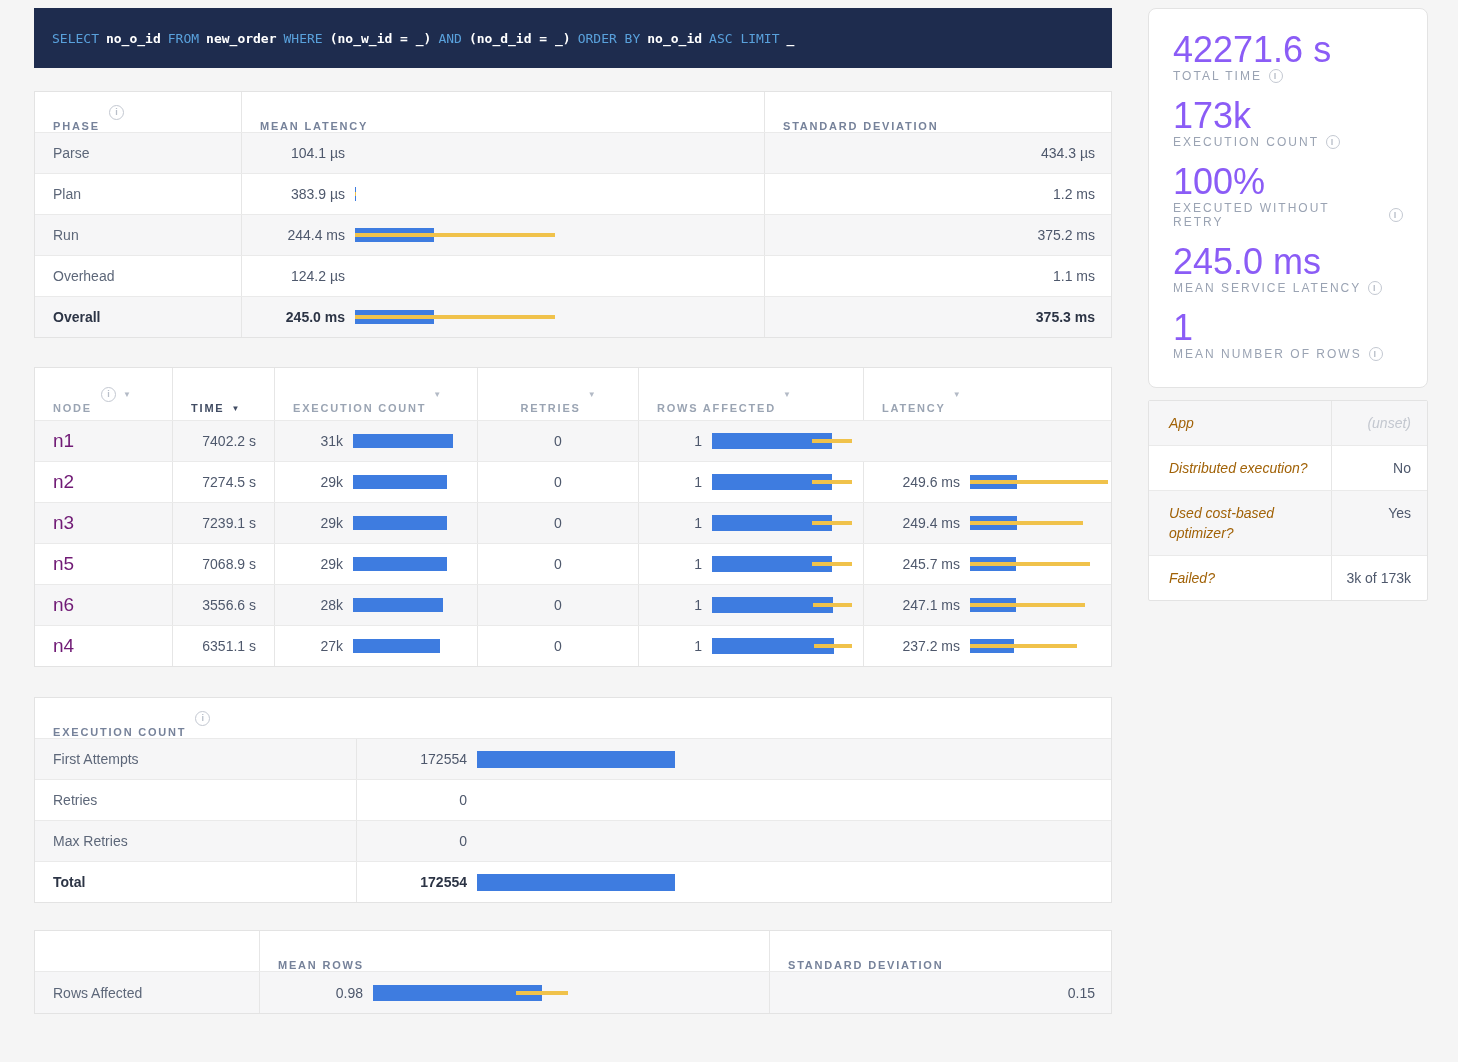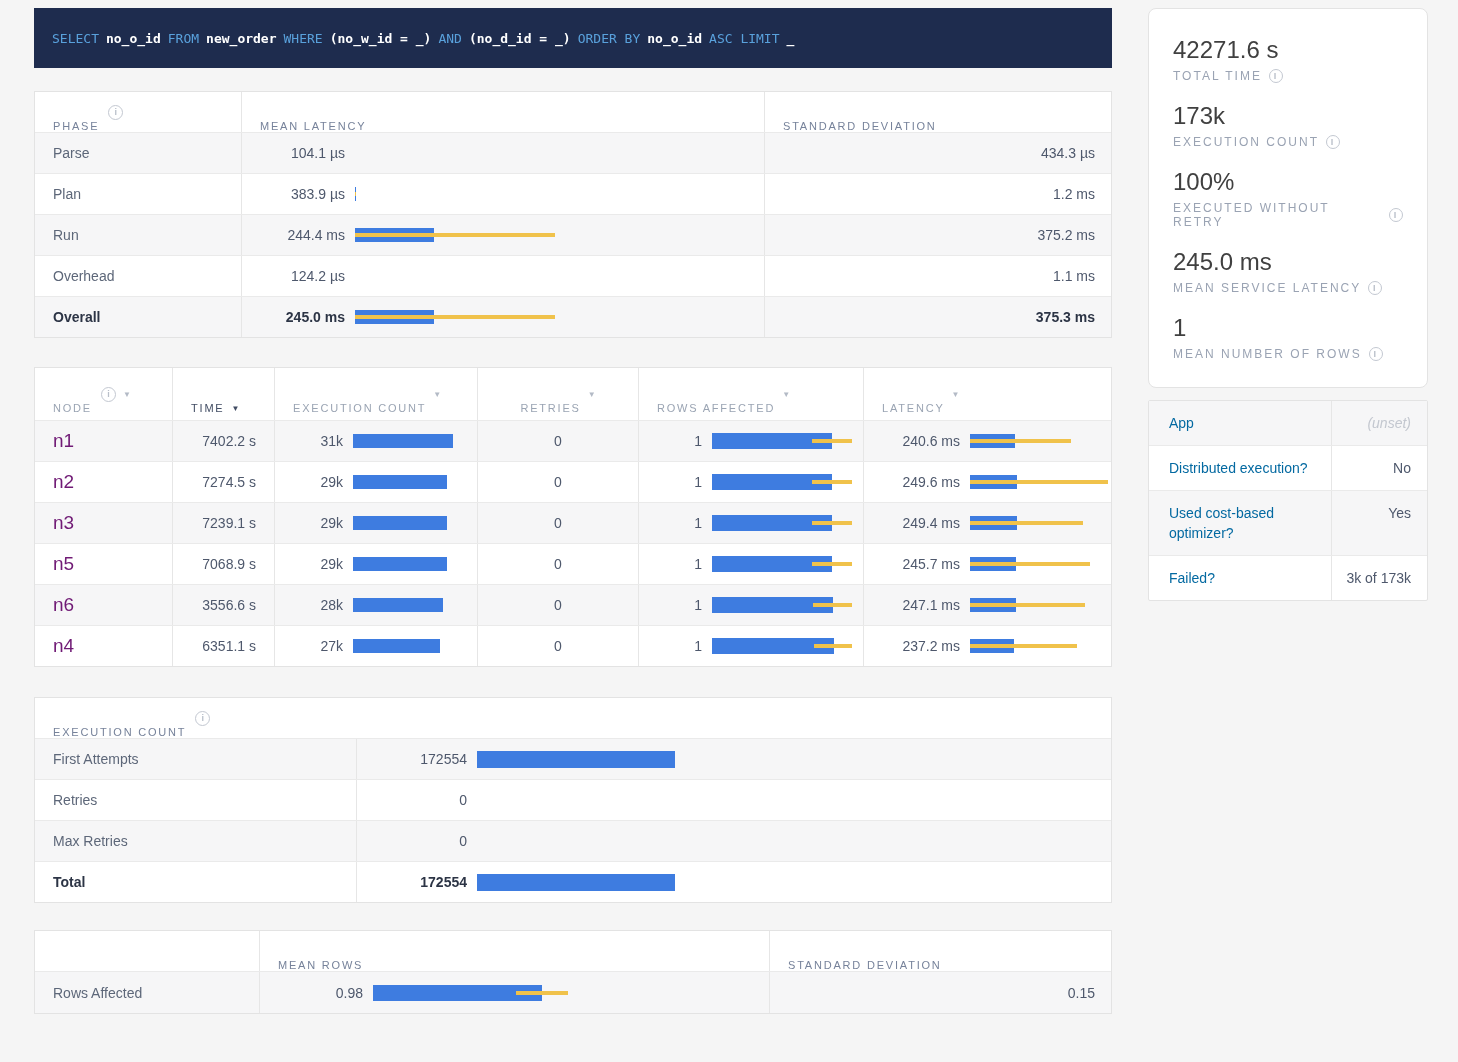--- a/index.html
+++ b/index.html
@@ -35,21 +35,21 @@
 
   
   .tbl { background:#fff; border:1px solid #e3e3e3; }
   .trow { display:grid; border-top:1px solid #eaeaea; }
   .trow:first-child { border-top:none; }
   .trow.alt { background:#f6f6f7; }
   .cell { display:flex; align-items:center; border-left:1px solid #e6e6e6; padding:0 18px; min-height:40px; }
   .cell:first-child { border-left:none; }
   .th-row .cell { min-height:38px; }
   .th {
-    font-size:11px; font-weight:400; letter-spacing:1.8px;
+    font-size:11px; font-weight:700; letter-spacing:1.8px;
     color:#76829a; text-transform:uppercase; white-space:nowrap;margin-top:28px;
   }
   .node-th { color:#9aa4b3; }
   .th.sorted { color:#414c63; }
   .sort-arrow { font-size:8px; color:#b3bac6; margin-left:7px; }
   .label-txt { font-size:14px; color:#5d6779; }
   .bold .label-txt, .bold .num, .bold .sd-val { font-weight:700; color:#2c3445; }
 
   .info {
     display:inline-flex; align-items:center; justify-content:center;
@@ -96,32 +96,32 @@
   
   .rows-tbl .trow { grid-template-columns:224px 510px 344px; }
   .rows-tbl .num { width:85px; }
   .rows-tbl .bar { width:200px; height:16px; }
   .rows-tbl .body-row .cell { min-height:41px; }
 
   
   .card { background:#fff; border:1px solid #e3e3e3; }
   .stats-card { border-radius:8px; padding:24px 24px 10px 24px; }
   .stat { margin-bottom:16px; }
-  .stat-value { font-size:24px; color:#404040; line-height:34px; }
+  .stat-value { font-size:36px; color:#8b5cf6; line-height:34px; }
   .stat-label {
     font-size:12px; letter-spacing:2px; color:#9aa3b3;
     text-transform:uppercase; margin-top:2px; display:flex; align-items:center;
   }
   .stat-label .info { width:14px; height:14px; margin-left:7px; }
 
   .details-card { margin-top:12px; border-radius:2px; }
   .drow { display:grid; grid-template-columns:182px 96px; border-top:1px solid #eaeaea; }
   .drow:first-child { border-top:none; }
   .drow.alt { background:#f6f6f7; }
-  .dlabel { padding:12px 10px 12px 20px; font-size:14px; color:#0369a1; line-height:20px; }
+  .dlabel { padding:12px 10px 12px 20px; font-size:14px; color:#a16207; line-height:20px;font-style:italic; }
   .dvalue {
     border-left:1px solid #e6e6e6; padding:12px 16px 12px 6px;
     font-size:14px; color:#4e586c; text-align:right; line-height:20px;
     display:flex; align-items:flex-start; justify-content:flex-end;
   }
   .dvalue.muted { color:#c3c7cf; font-style:italic;padding-left:12px; }
 </style>
 </head>
 <body>
 
@@ -278,29 +278,20 @@
             </div>
           <div class="cell c">
               <span class="num">0</span>
             </div>
           <div class="cell rows-cell">
               <div class="numbar">
                 <span class="num">1</span>
                 <span class="bar">
                   <i class="fill" style="width: 85.7%;"></i>
                   <i class="dev" style="left: 71.4%; width: 28.6%;"></i>
-                </span>
-              </div>
-            </div>
-          <div class="cell lat-cell">
-              <div class="numbar">
-                <span class="num">240.6 ms</span>
-                <span class="bar">
-                  <i class="fill" style="width: 32.1%;"></i>
-                  <i class="dev" style="left: 0%; width: 72%;"></i>
                 </span>
               </div>
             </div>
         </div>
         <div class="trow">
           <div class="cell">
               <a class="node-link">n2</a>
             </div>
           <div class="cell r">
               <span class="num">7274.5 s</span>

